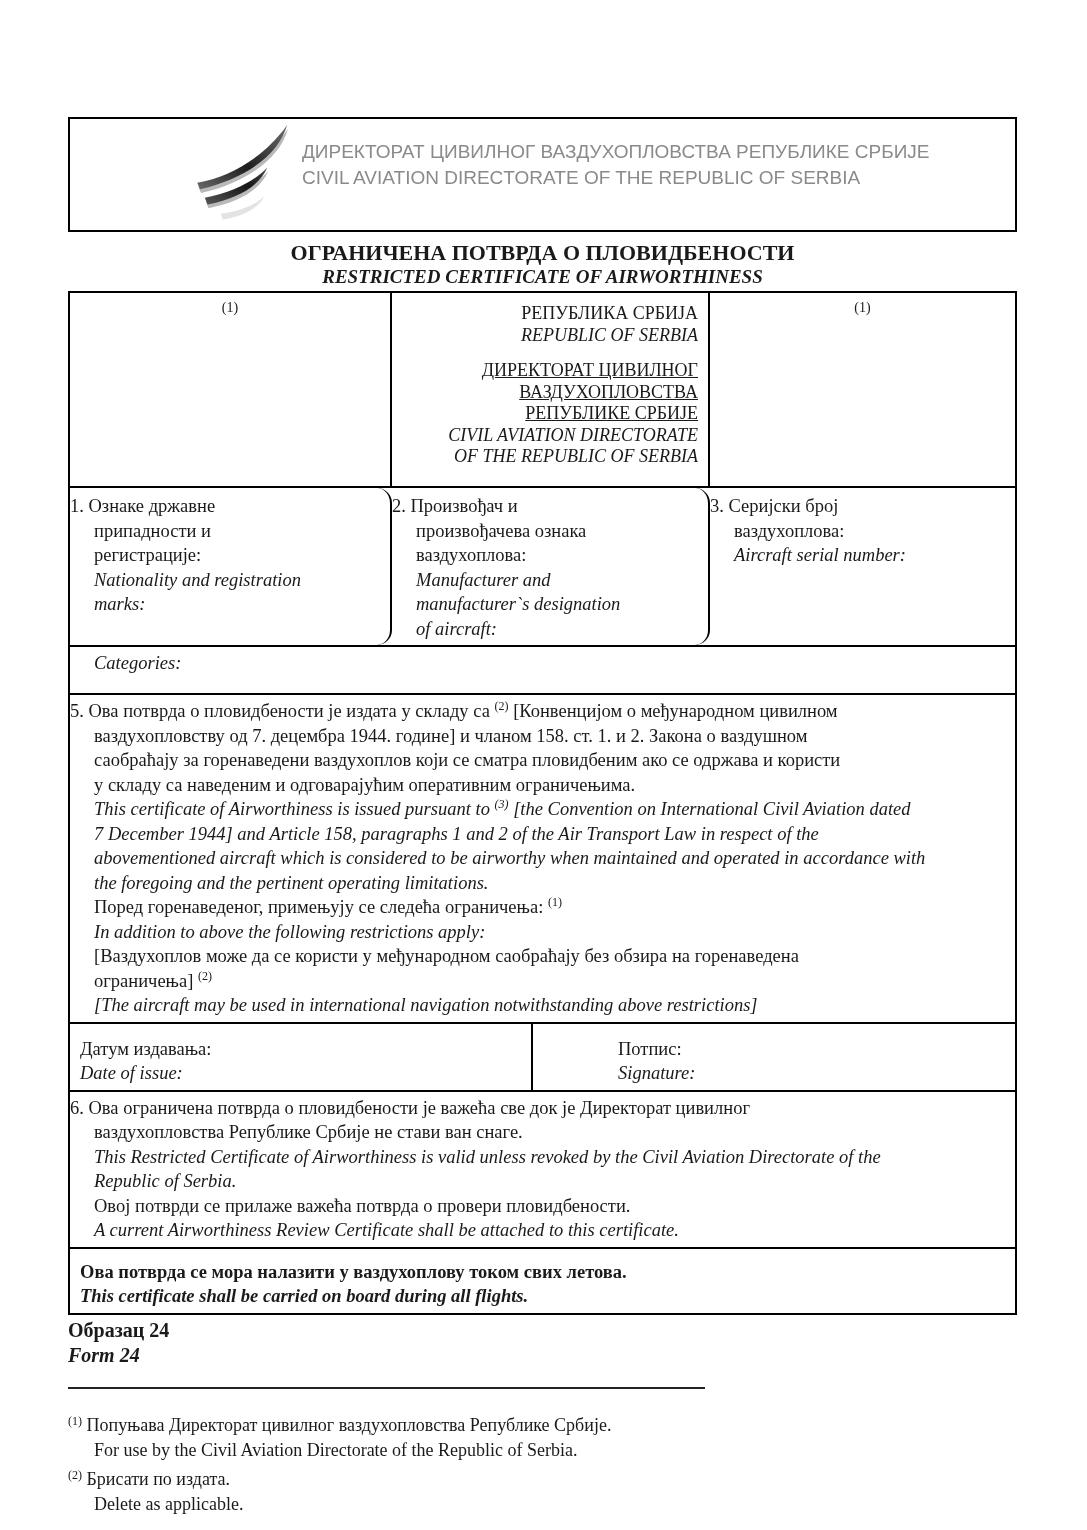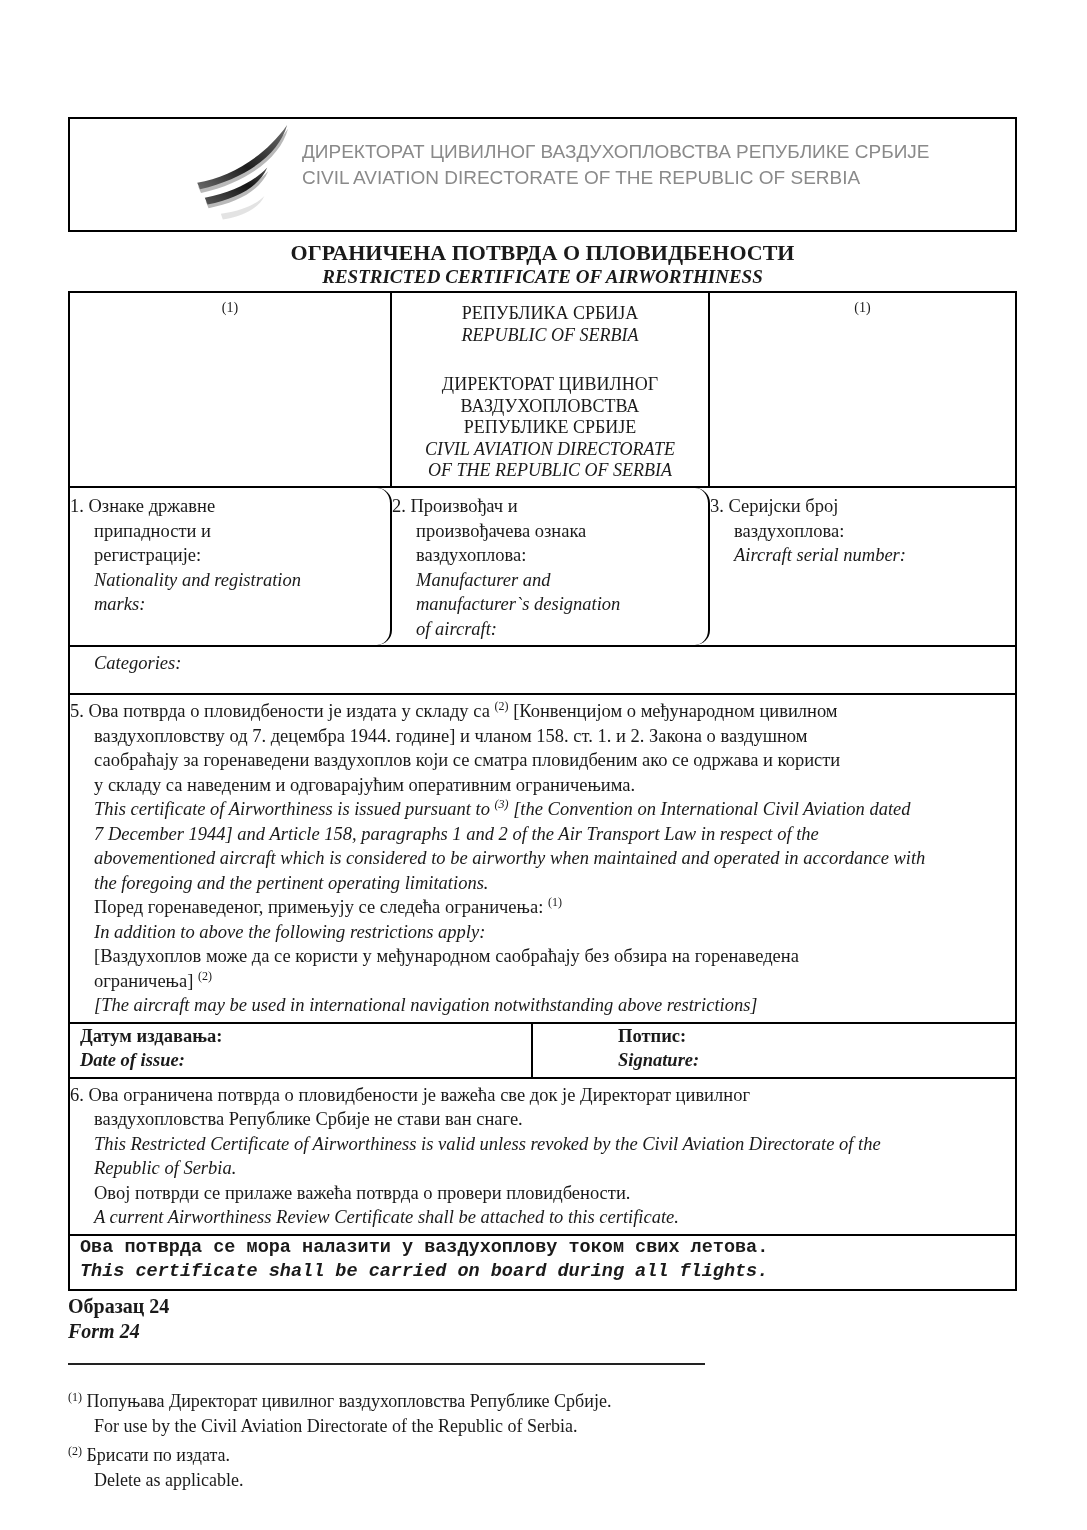--- a/index.html
+++ b/index.html
@@ -48,31 +48,31 @@
   .cell{box-sizing:border-box;padding:4px 10px;}
   .c-a{width:322px;border-right:2px solid #000;}
   .c-b{width:318px;border-right:2px solid #000;}
   .c-c{flex:1;}
   .full{width:100%;}
 
   .r1 .cell{min-height:193px;}
   .r2 .cell{min-height:150px;padding-top:6px;border-radius:15px;}
   .r3 .cell{min-height:46px;}
   .r4 .cell{min-height:316px;}
-  .r5 .cell{min-height:46px;padding-top:0;font-weight:bold;}
+  .r5 .cell{min-height:46px;padding-top:13px;}
   .r6 .cell{min-height:143px;}
-  .r7 .cell{min-height:46px;padding-top:0;font-family:Liberation Mono, monospace;}
+  .r7 .cell{min-height:46px;padding-top:11px;}
 
   .note{position:relative;}
   .note-sup{
     display:block;text-align:center;
     font-size:14px;line-height:16px;padding-top:3px;
   }
-  .center{text-align:center;font-size:18px;line-height:21.5px;padding-top:10px;}
-  .center .gap{margin-top:28px;}
+  .center{text-align:right;font-size:18px;line-height:21.5px;padding-top:10px;}
+  .center .gap{margin-top:14px;text-decoration:underline;}
 
   .en{font-style:italic;}
   .ml{white-space:pre-line;}
   .para{margin:0;}
   .hangwrap{padding-left:24px;}
   .hang{text-indent:-24px;}
   .sup{font-size:12px;vertical-align:7px;line-height:0;}
 
   .d-left{width:463px;border-right:2px solid #000;}
   .d-right{flex:1;padding-left:85px;}

